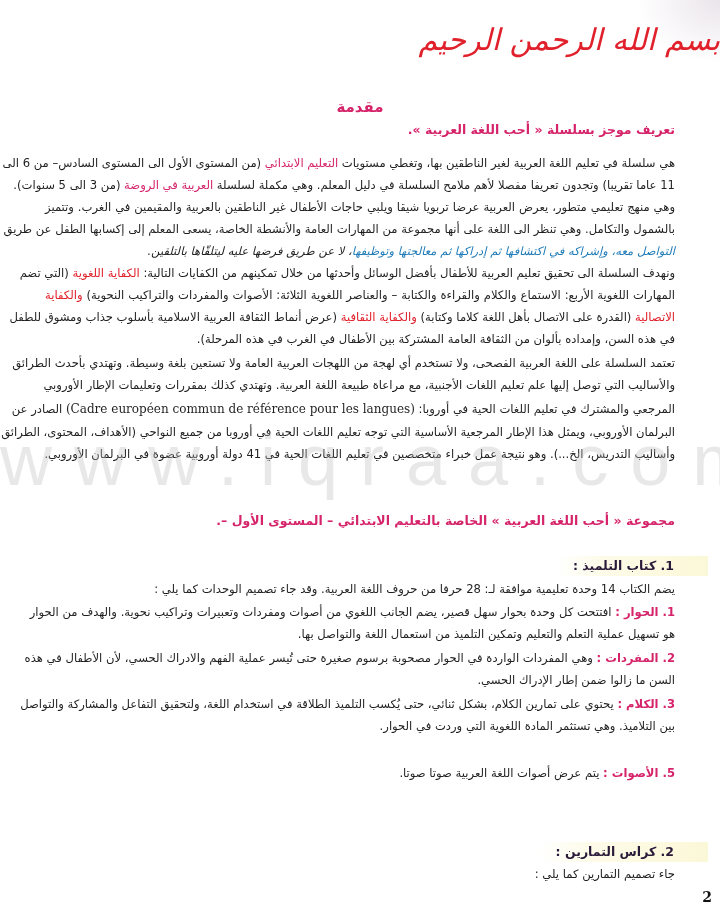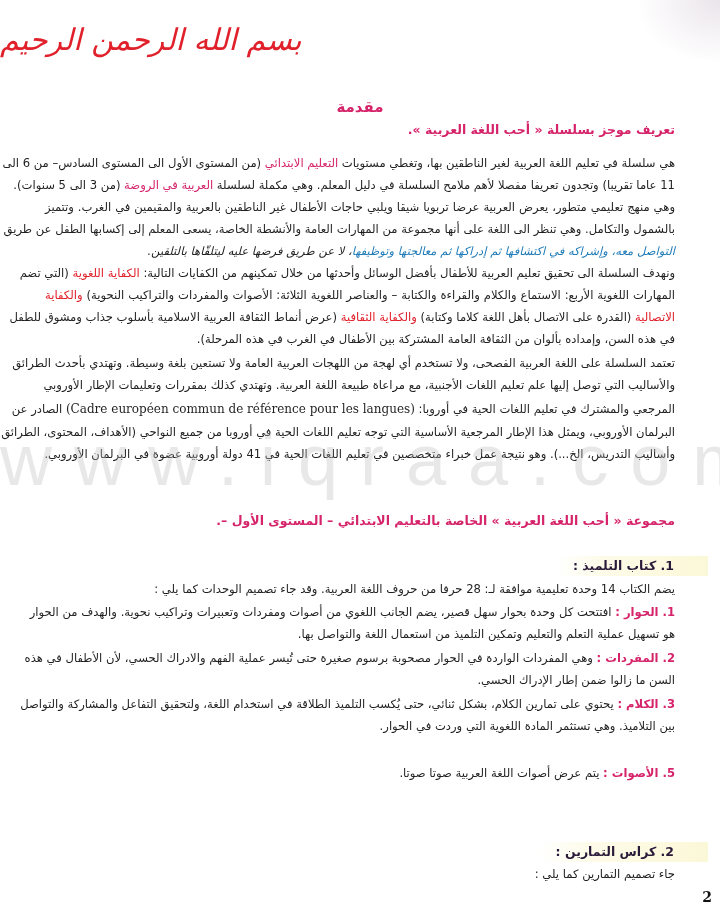--- a/index.html
+++ b/index.html
@@ -8,21 +8,21 @@
     background: #ffffff;
     font-family: "DejaVu Sans", "Liberation Sans", sans-serif;
     color: #1a1a1a;
   }
   .page { position: absolute; inset: 0; direction: rtl; }
   .corner-shade {
     position: absolute; right: 0; top: 0; width: 80px; height: 60px;
     background: radial-gradient(ellipse at top right, #e9e4ea 0%, #f6f3f6 40%, rgba(255,255,255,0) 75%);
   }
   .basmala {
-    position: absolute; left: 0; right: 0; top: 22px; text-align: left;
+    position: absolute; left: 0; right: 0; top: 22px; text-align: right;
     font-family: "DejaVu Serif", serif; font-size: 30px; color: #e0202a;
     font-style: italic; letter-spacing: -1px;
   }
   .title {
     position: absolute; left: 0; right: 0; top: 98px; text-align: center;
     font-size: 15px; font-weight: bold; color: #d6246b;
   }
   .line {
     position: absolute; right: 45px; left: 45px;
     font-size: 11.6px; line-height: 15px; white-space: nowrap; text-align: justify;

